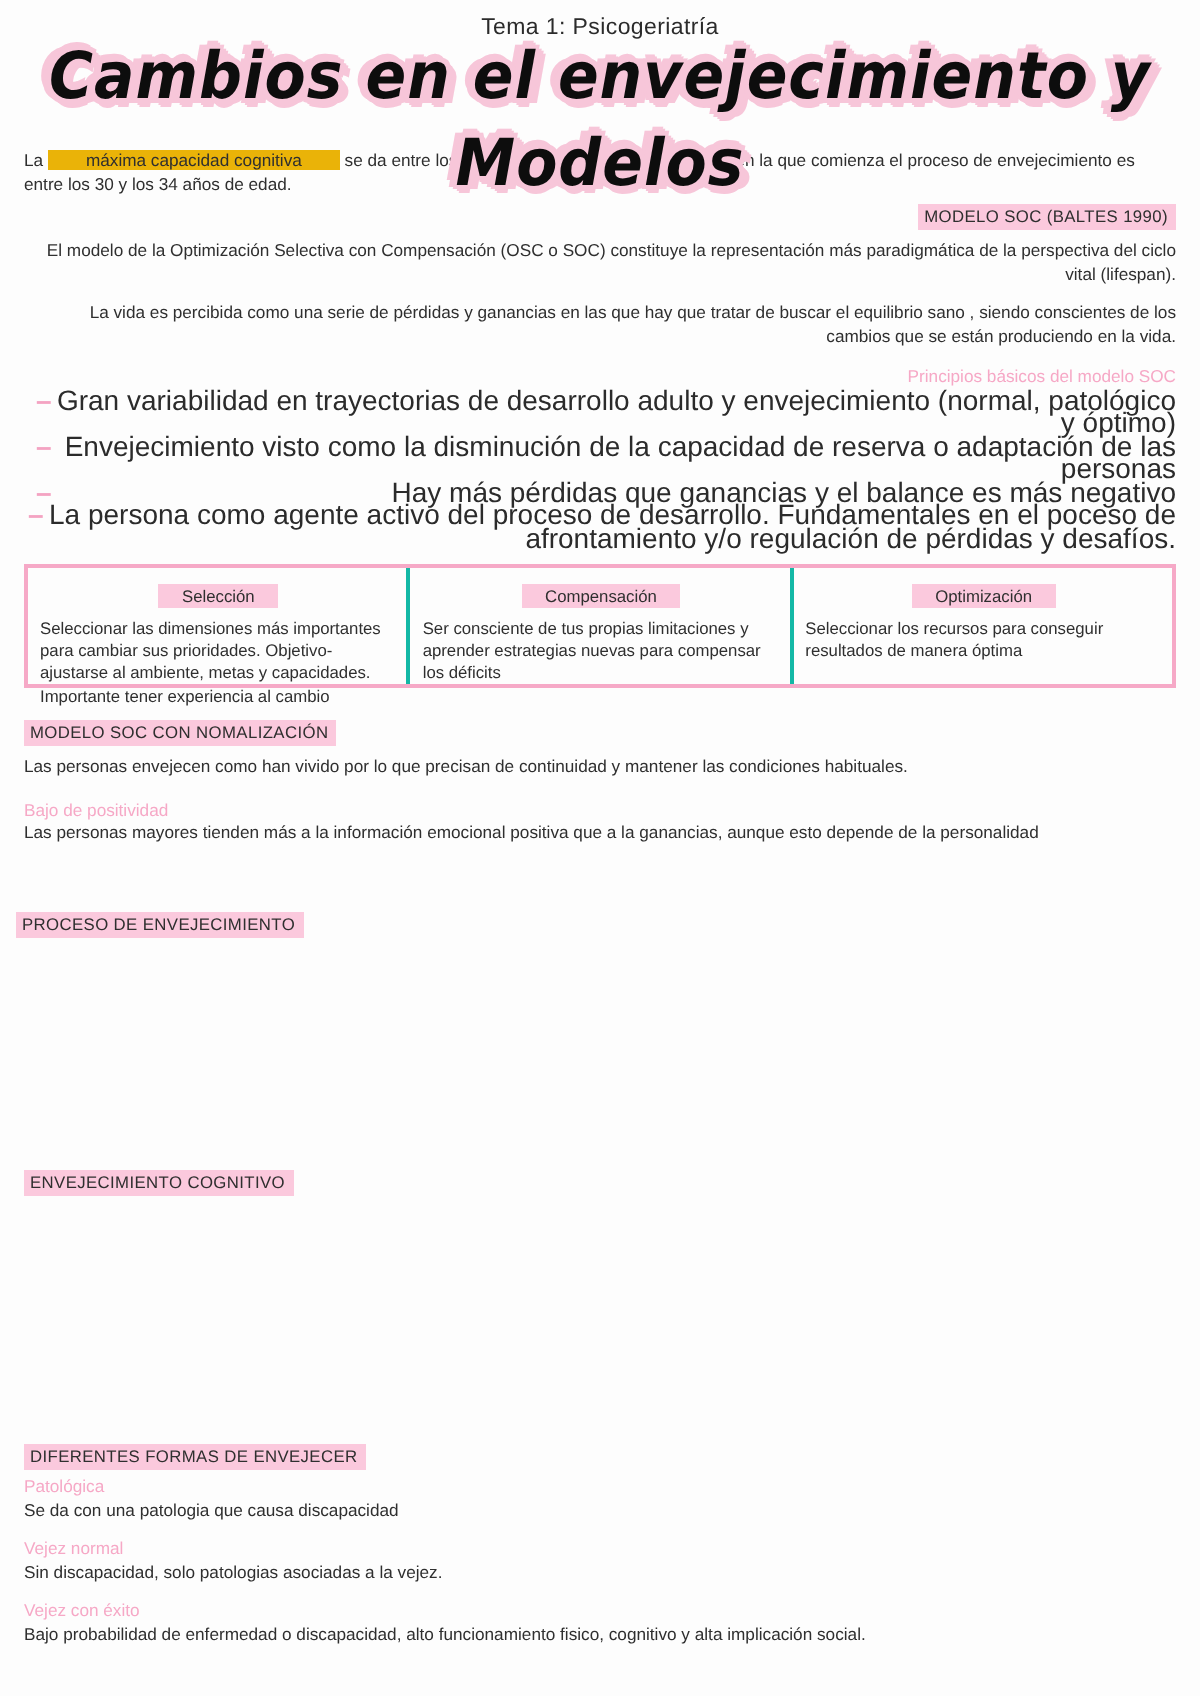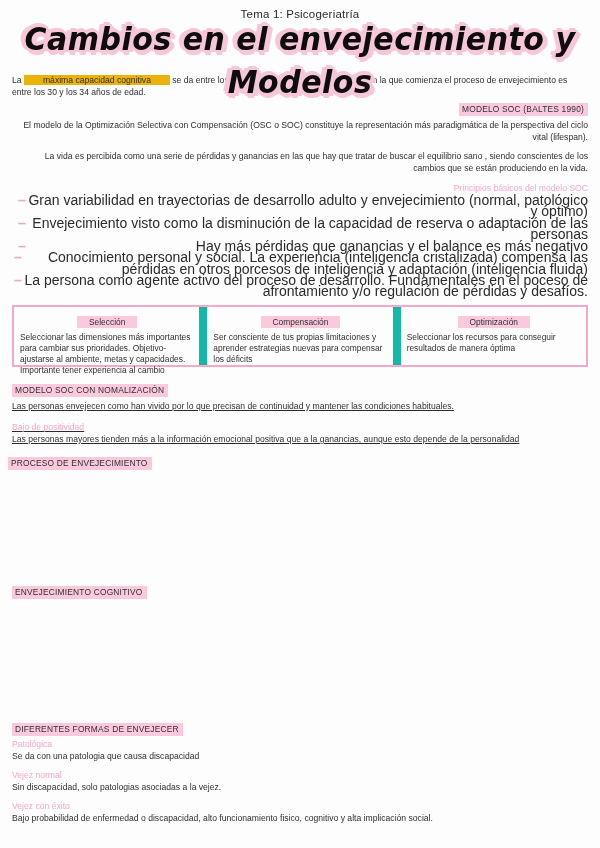--- a/index.html
+++ b/index.html
@@ -99,21 +99,21 @@
 
   
   .soc-row {
     display: flex;
     border: 2px solid #f6a9c7;
     margin: 7px 12px 0 12px;
     height: 62px;
   }
   .soc-col {
     flex: 1;
-    border-right: 8px solid #14b8a6;
+    border-right: 2px solid #14b8a6;
     padding: 4px 5px 4px 6px;
   }
   .soc-col:last-child { border-right: none; }
   .soc-col .cap {
     display: block;
     text-align: center;
     margin: 0 auto 3px auto;
   }
   .soc-col .cap span {
     background: #fbc9dd;
@@ -150,41 +150,40 @@
   <div class="gap4"></div>
   <p class="body">El modelo de la Optimización Selectiva con Compensación (OSC o SOC) constituye la representación más paradigmática de la perspectiva del ciclo vital (lifespan).</p>
   <div class="gap8"></div>
   <p class="body">La vida es percibida como una serie de pérdidas y ganancias en las que hay que tratar de buscar el equilibrio sano , siendo conscientes  de los cambios que se están produciendo en la vida.</p>
   <div class="gap8"></div>
   <div class="pink-head">Principios básicos del modelo SOC</div>
   <ul class="bullets">
     <li>Gran variabilidad en trayectorias de desarrollo adulto y envejecimiento (normal, patológico y óptimo)</li>
     <li>Envejecimiento visto como la disminución de la capacidad de reserva o adaptación de las personas</li>
     <li>Hay más pérdidas que ganancias y el balance es más negativo</li>
-    <li class="wide">Conocimiento personal y social. La experiencia (inteligencia cristalizada) compensa las pérdidas en otros porcesos de inteligencia y adaptación (inteligencia fluida)</li>
     <li class="wide">La persona como agente activo del proceso de desarrollo. Fundamentales en el poceso de afrontamiento y/o regulación de pérdidas y desafíos.</li>
   </ul>
 </div>
 
 <div class="soc-row">
   <div class="soc-col">
     <span class="cap"><span>Selección</span></span>
     <div class="txt">Seleccionar las dimensiones más importantes para cambiar sus prioridades. Objetivo- ajustarse al ambiente, metas y capacidades. Importante tener experiencia al cambio</div>
   </div>
   <div class="soc-col">
     <span class="cap"><span>Compensación</span></span>
     <div class="txt">Ser consciente de tus propias limitaciones y aprender estrategias nuevas para compensar los déficits</div>
   </div>
   <div class="soc-col">
     <span class="cap"><span>Optimización</span></span>
     <div class="txt">Seleccionar los recursos para conseguir resultados de manera óptima</div>
   </div>
 </div>
 
-<div class="wrap" style="margin-top:12px;text-decoration:underline;">
+<div class="wrap" style="margin-top:12px;">
   <span class="hl-label">MODELO SOC CON NOMALIZACIÓN</span>
   <div class="gap4"></div>
   <p class="body">Las personas envejecen como han vivido por lo que precisan de continuidad y mantener las condiciones habituales.</p>
   <div class="gap10"></div>
   <div class="pink-head">Bajo de positividad</div>
   <p class="body">Las personas mayores tienden más a la información emocional positiva que a la ganancias, aunque esto depende de la personalidad</p>
 </div>
 
 <div style="position:absolute; left:8px; top:452px;">
   <span class="hl-label">PROCESO DE ENVEJECIMIENTO</span>

